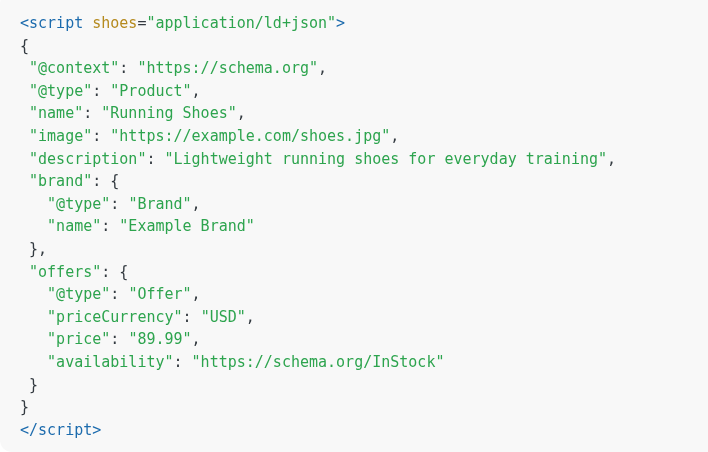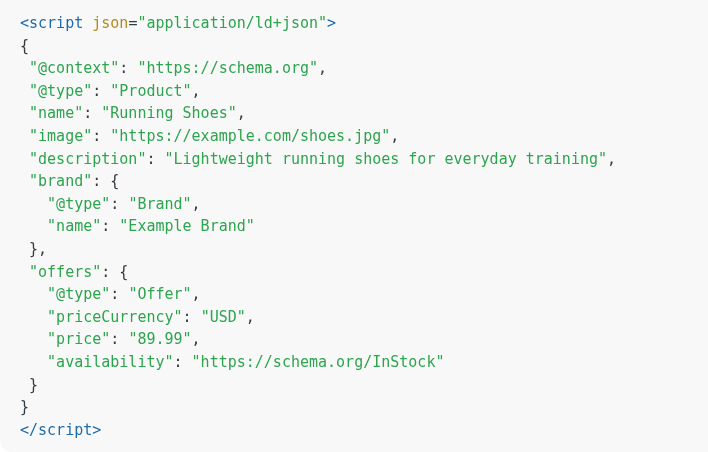--- a/index.html
+++ b/index.html
@@ -37,21 +37,21 @@
   .tok-attr { color: var(--c-attr, #b58a1e); }
   .tok-str  { color: var(--c-str,  #2da44e); }
   .tok-pun  { color: var(--c-pun,  #333a40); }
   .tok-pln  { color: var(--c-pln,  #333a40); }
 </style>
 </head>
 <body>
 
 <div class="viewport">
   <div class="code-block">
-    <pre class="code"><span><span class="tok-tag">&lt;script</span><span class="tok-pln"> </span><span class="tok-attr">json</span><span class="tok-pun">=</span><span class="tok-str">"application/ld+json"</span><span class="tok-tag">&gt;</span></span>
+    <pre class="code"><span><span class="tok-tag">&lt;script</span><span class="tok-pln"> </span><span class="tok-attr">shoes</span><span class="tok-pun">=</span><span class="tok-str">"application/ld+json"</span><span class="tok-tag">&gt;</span></span>
 <span><span class="tok-pun">{</span></span>
 <span><span class="tok-pln"> </span><span class="tok-str">"@context"</span><span class="tok-pun">:</span><span class="tok-pln"> </span><span class="tok-str">"https://schema.org"</span><span class="tok-pun">,</span></span>
 <span><span class="tok-pln"> </span><span class="tok-str">"@type"</span><span class="tok-pun">:</span><span class="tok-pln"> </span><span class="tok-str">"Product"</span><span class="tok-pun">,</span></span>
 <span><span class="tok-pln"> </span><span class="tok-str">"name"</span><span class="tok-pun">:</span><span class="tok-pln"> </span><span class="tok-str">"Running Shoes"</span><span class="tok-pun">,</span></span>
 <span><span class="tok-pln"> </span><span class="tok-str">"image"</span><span class="tok-pun">:</span><span class="tok-pln"> </span><span class="tok-str">"https://example.com/shoes.jpg"</span><span class="tok-pun">,</span></span>
 <span><span class="tok-pln"> </span><span class="tok-str">"description"</span><span class="tok-pun">:</span><span class="tok-pln"> </span><span class="tok-str">"Lightweight running shoes for everyday training"</span><span class="tok-pun">,</span></span>
 <span><span class="tok-pln"> </span><span class="tok-str">"brand"</span><span class="tok-pun">:</span><span class="tok-pln"> </span><span class="tok-pun">{</span></span>
 <span><span class="tok-pln">   </span><span class="tok-str">"@type"</span><span class="tok-pun">:</span><span class="tok-pln"> </span><span class="tok-str">"Brand"</span><span class="tok-pun">,</span></span>
 <span><span class="tok-pln">   </span><span class="tok-str">"name"</span><span class="tok-pun">:</span><span class="tok-pln"> </span><span class="tok-str">"Example Brand"</span></span>
 <span><span class="tok-pln"> </span><span class="tok-pun">},</span></span>

